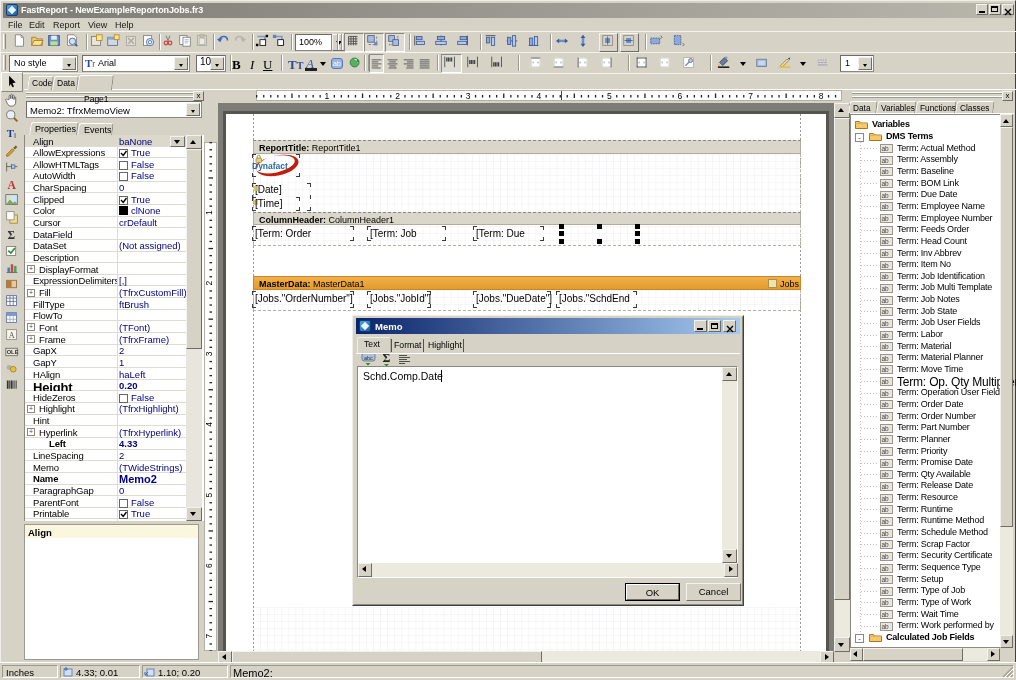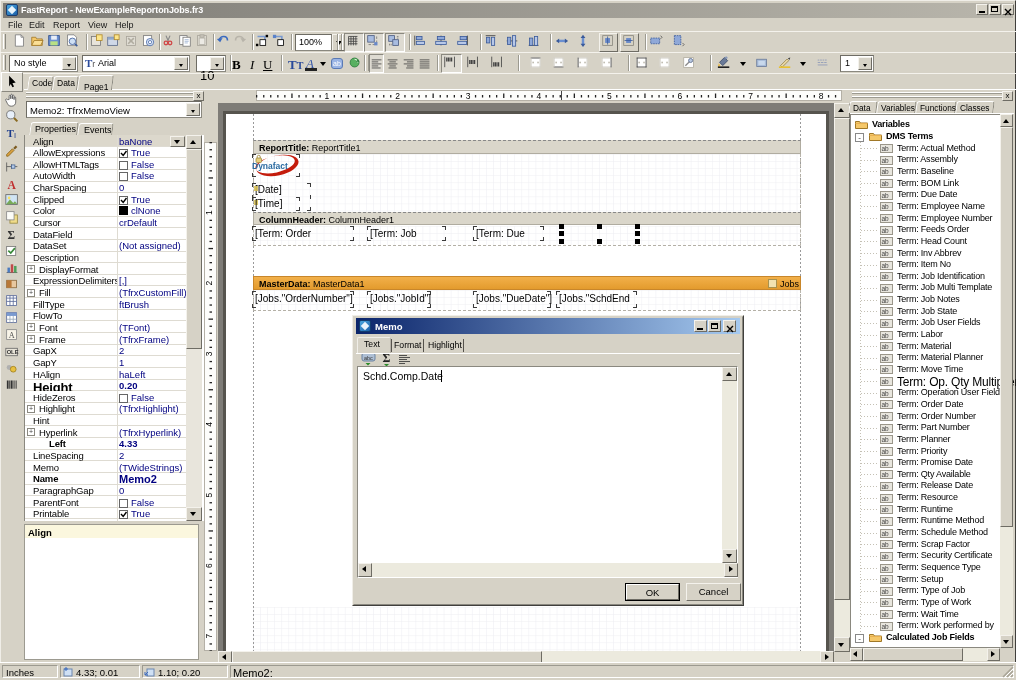--- a/index.html
+++ b/index.html
@@ -210,21 +210,21 @@
     </div>
 <div class="abs" style="left:14px;top:58px;font-size:9px;">No style</div>
 <div class="abs combo" style="left:82px;top:55px;width:108px;height:17px;">
       <div class="cbtn"></div>
     </div>
 <div class="abs" style="left:85px;top:57px;font-size:11px;"><span style="color:#2a4a9a;font-weight:bold;font-family:'Liberation Serif',serif;">T</span><span style="color:#555;font-size:9px;">r</span></div>
 <div class="abs" style="left:98px;top:58px;font-size:9px;">Arial</div>
 <div class="abs combo" style="left:196px;top:55px;width:30px;height:17px;">
       <div class="cbtn"></div>
     </div>
-<div class="abs" style="left:200px;top:68px;font-size:13px;">10</div>
+<div class="abs" style="left:200px;top:56px;font-size:10px;">10</div>
 <div class="sep" style="left:230px;top:55px;height:16px;"></div>
 <div class="abs" style="left:232px;top:57px;font-weight:bold;font-size:13px;font-family:'Liberation Serif',serif;">B</div>
 <div class="abs" style="left:250px;top:57px;font-style:italic;font-size:13px;font-family:'Liberation Serif',serif;">I</div>
 <div class="abs" style="left:263px;top:57px;text-decoration:underline;font-size:13px;font-family:'Liberation Serif',serif;">U</div>
 <div class="sep" style="left:281px;top:55px;height:16px;"></div>
 <div class="abs" style="left:288px;top:57px;font-size:13px;font-family:'Liberation Serif',serif;color:#2a4a9a;font-weight:bold;">T<span style="font-size:10px;">T</span></div>
 <div class="abs" style="left:306px;top:56px;font-size:13px;font-family:'Liberation Serif',serif;color:#3a5aa8;font-style:italic;">A</div>
 <div class="abs" style="left:305px;top:68px;width:12px;height:3px;background:#222;"></div>
 <div class="abs" style="left:320px;top:62px;border-left:3px solid transparent;border-right:3px solid transparent;border-top:4px solid #000;"></div>
 <div class="abs" style="left:331px;top:58px;width:12px;height:11px;background:#9ab4e4;border:1px solid #5a7ab4;border-radius:3px;font-size:7px;color:#fff;text-align:center;line-height:10px;">ab</div>
@@ -394,21 +394,21 @@
       <div class="cbtn"></div>
     </div>
 <div class="abs" style="left:845px;top:58px;font-size:9px;">1</div>
 <div class="abs" style="left:0;top:73px;width:1016px;height:1px;background:#f4f2ec;"></div>
 <div class="abs" style="left:24px;top:89px;width:992px;height:1px;background:#fff;"></div>
 <div class="abs" style="left:28px;top:76px;width:25px;height:14px;background:#d6d2c6;border:1px solid #8a887f;border-bottom:none;border-top-color:#fff;border-left-color:#fff;border-radius:3px 3px 0 0;z-index:2;transform:skewX(-8deg);"></div>
 <div class="abs" style="left:32px;top:78px;font-size:8.5px;z-index:2;">Code</div>
 <div class="abs" style="left:53px;top:76px;width:25px;height:14px;background:#d6d2c6;border:1px solid #8a887f;border-bottom:none;border-top-color:#fff;border-left-color:#fff;border-radius:3px 3px 0 0;z-index:2;transform:skewX(-8deg);"></div>
 <div class="abs" style="left:57px;top:78px;font-size:8.5px;z-index:2;">Data</div>
 <div class="abs" style="left:78px;top:75px;width:35px;height:15px;background:#d6d2c6;border:1px solid #8a887f;border-bottom:none;border-top-color:#fff;border-left-color:#fff;border-radius:3px 3px 0 0;z-index:3;transform:skewX(-8deg);"></div>
-<div class="abs" style="left:84px;top:82px;font-size:8.5px;z-index:3;">Page1</div>
+<div class="abs" style="left:84px;top:94px;font-size:8.5px;z-index:3;">Page1</div>
 <div class="abs" style="left:0;top:74px;width:24px;height:586px;"></div>
 <div class="abs" style="left:1px;top:72px;width:22px;height:20px;background:#e0ddd3;border:1px solid #fff;border-right-color:#8a887f;border-bottom-color:#8a887f;"></div>
 <div class="abs" style="left:5px;top:74.5px;width:14px;height:14px;"><svg width="14" height="14" viewBox="0 0 17 17">
         <path d="M5 1l8 8-4 1 2 4-2 1-2-4-2 3z" fill="#000"></path>
       </svg></div>
 <div class="abs" style="left:5px;top:92.6px;width:14px;height:14px;"><svg width="14" height="14" viewBox="0 0 17 17">
         <path d="M5 8V4c0-2 2-2 2 0v3V3c0-2 2-2 2 0v4V4c0-2 2-2 2 0v4V6c0-1.8 2-1.8 2 0v5c0 3-2 5-5 5s-4-1-5-3l-2-4c-.8-1.6 1-2.5 2-1z" fill="#fff" stroke="#555"></path>
       </svg></div>
 <div class="abs" style="left:5px;top:109.39999999999999px;width:14px;height:14px;"><svg width="14" height="14" viewBox="0 0 17 17">
         <circle cx="7" cy="7" r="5" fill="#e8f0fa" stroke="#666"></circle>

